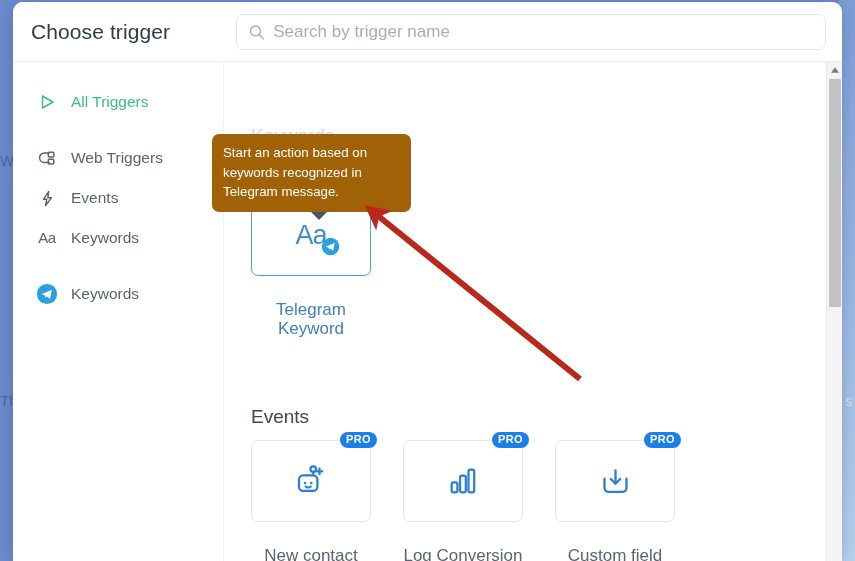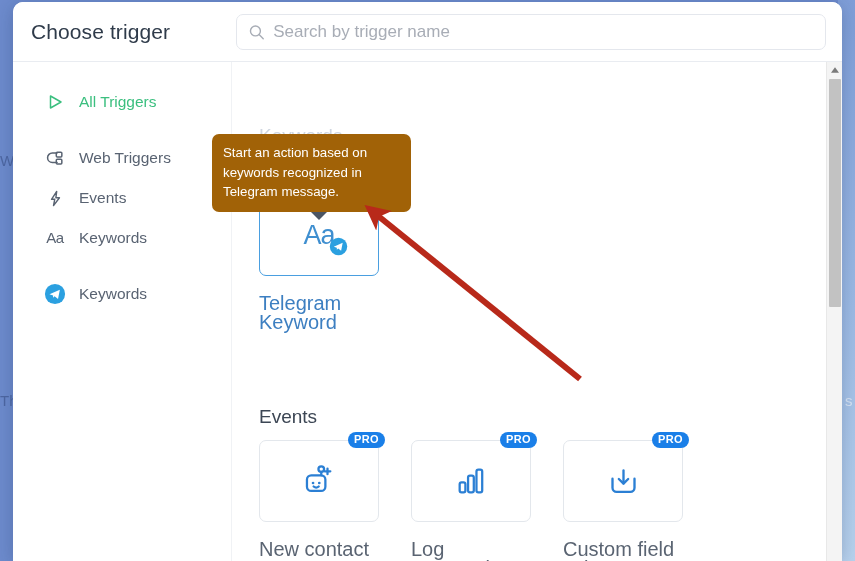--- a/index.html
+++ b/index.html
@@ -88,21 +88,20 @@
     transform: translateY(-50%);
     line-height: 0;
   }
 
   
   .modal-body {
     display: flex;
     height: 499px;
     position: relative;
     background: #fff;
-    padding-left: 8px;
   }
 
   
   .sidebar {
     width: 211px;
     flex: 0 0 211px;
     padding-top: 20px;
     background: #fff;
     border-right: 1px solid #f0f2f5;
   }
@@ -176,23 +175,23 @@
     border: 1px solid #e3e7ec;
     border-radius: 7px;
     background: #fff;
     display: flex;
     align-items: center;
     justify-content: center;
     cursor: pointer;
   }
   .card.selected { border: 1px solid #4a9fe0; }
   .card-caption {
-    margin-top: 18px;
-    text-align: left;
-    font-size: 20px;
+    margin-top: 24px;
+    text-align: center;
+    font-size: 17px;
     line-height: 19px;
     color: #5a6472;
   }
   .card-caption.selected-cap { color: #3d7fc1; }
 
   .pro-badge {
     position: absolute;
     top: -9px; right: -7px;
     background: #1a7fe8;
     color: #fff;

